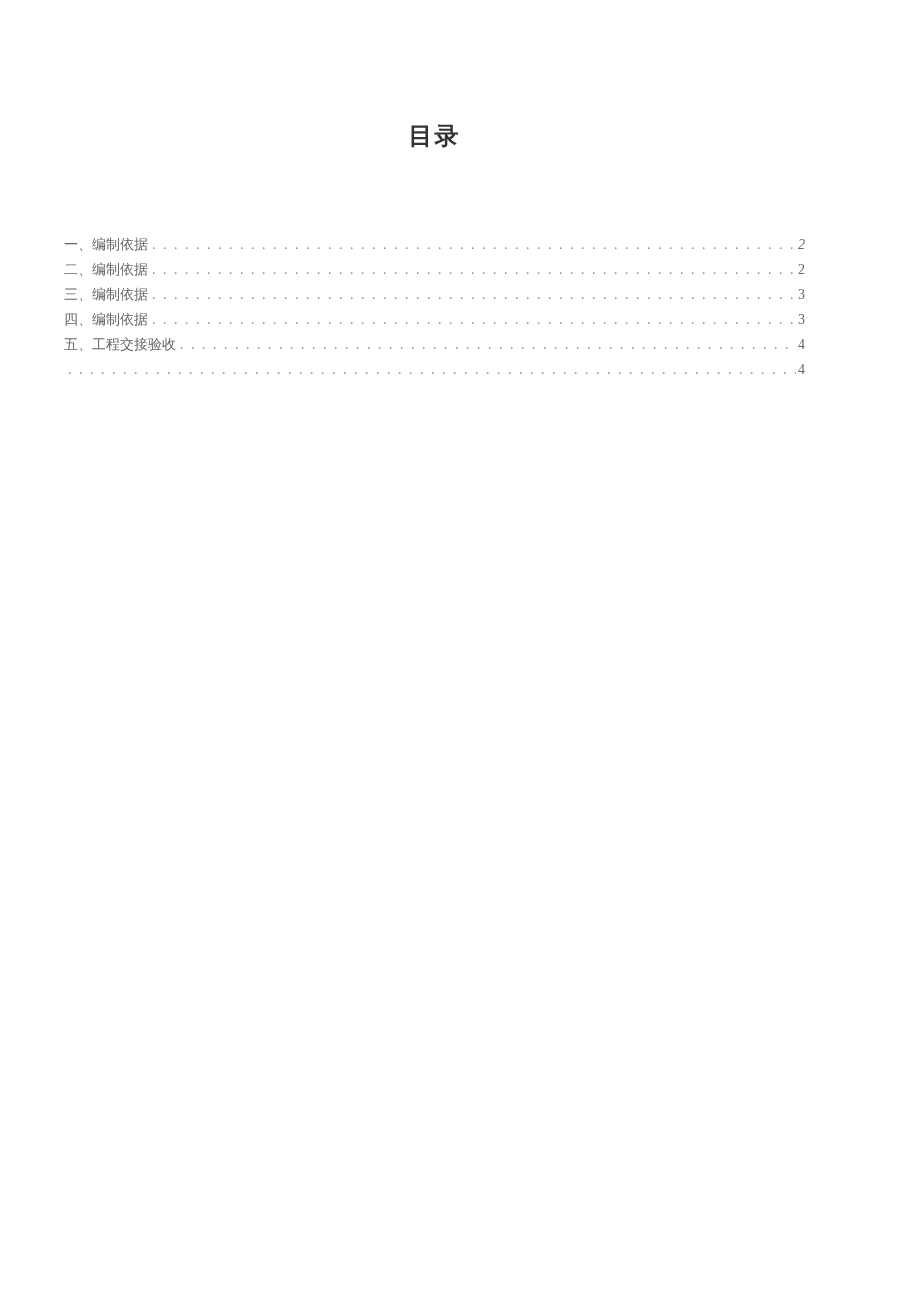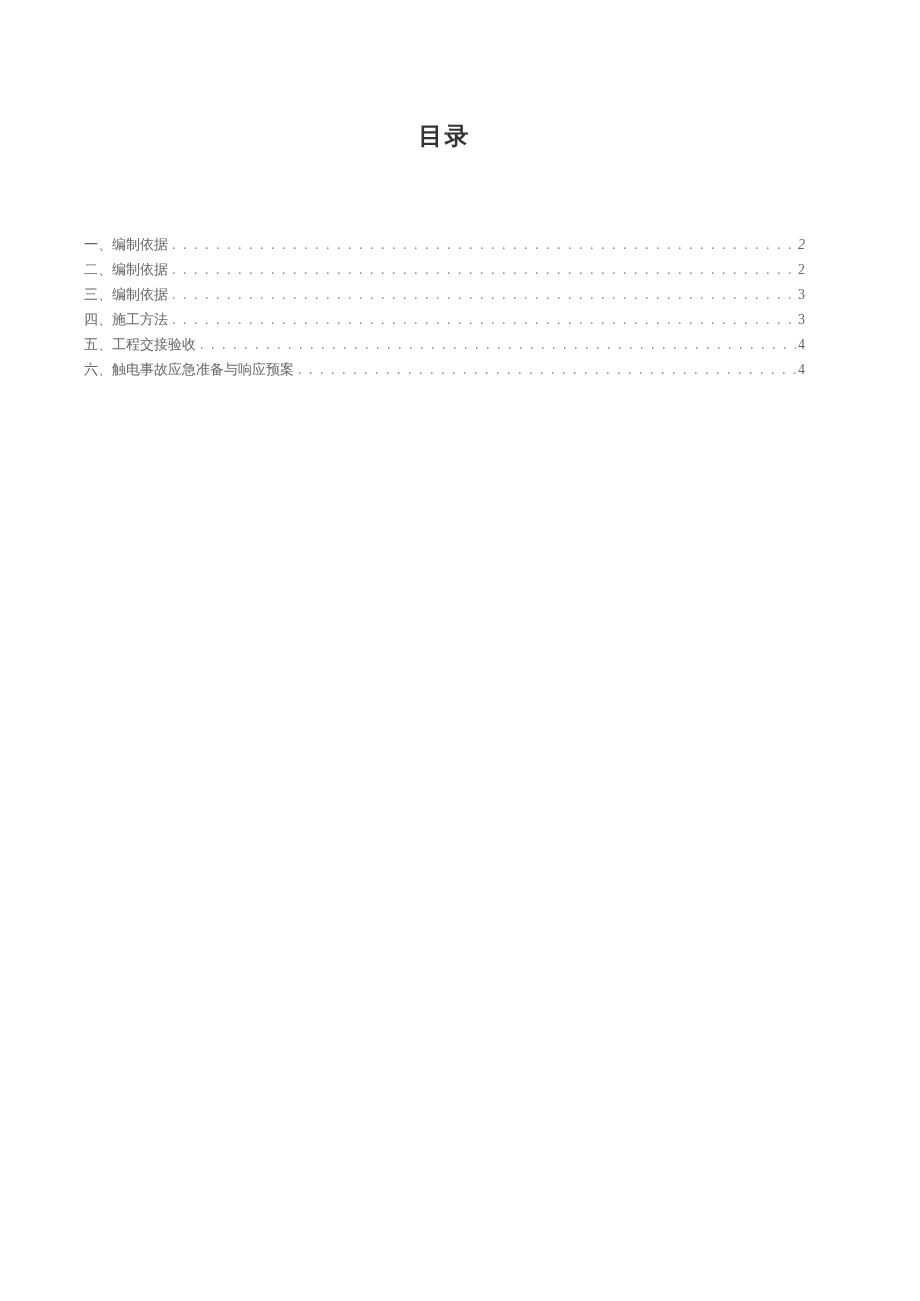--- a/index.html
+++ b/index.html
@@ -8,21 +8,21 @@
       box-sizing: border-box;
     }
     body {
       width: 920px;
       height: 1301px;
       background: #ffffff;
       font-family: "SimSun", "宋体", serif;
       position: relative;
     }
     .page {
-      padding: 120px 115px 0 84px;
+      padding: 120px 115px 0 64px;
     }
     .title {
       text-align: center;
       font-size: 24px;
       font-weight: bold;
       color: #333333;
       margin-bottom: 80px;
       letter-spacing: 2px;
     }
     .toc {
@@ -73,28 +73,27 @@
       <span class="toc-label">二、编制依据</span>
       <span class="toc-dots"></span>
       <span class="toc-page">2</span>
     </div>
     <div class="toc-entry">
       <span class="toc-label">三、编制依据</span>
       <span class="toc-dots"></span>
       <span class="toc-page">3</span>
     </div>
     <div class="toc-entry">
-      <span class="toc-label">四、施工方法</span>
+      <span class="toc-label">四、编制依据</span>
       <span class="toc-dots"></span>
       <span class="toc-page">3</span>
     </div>
     <div class="toc-entry">
       <span class="toc-label">五、工程交接验收</span>
       <span class="toc-dots"></span>
       <span class="toc-page">4</span>
     </div>
     <div class="toc-entry">
-      <span class="toc-label">六、触电事故应急准备与响应预案</span>
       <span class="toc-dots"></span>
       <span class="toc-page">4</span>
     </div>
   </div>
 </div>
 
 </body></html>

